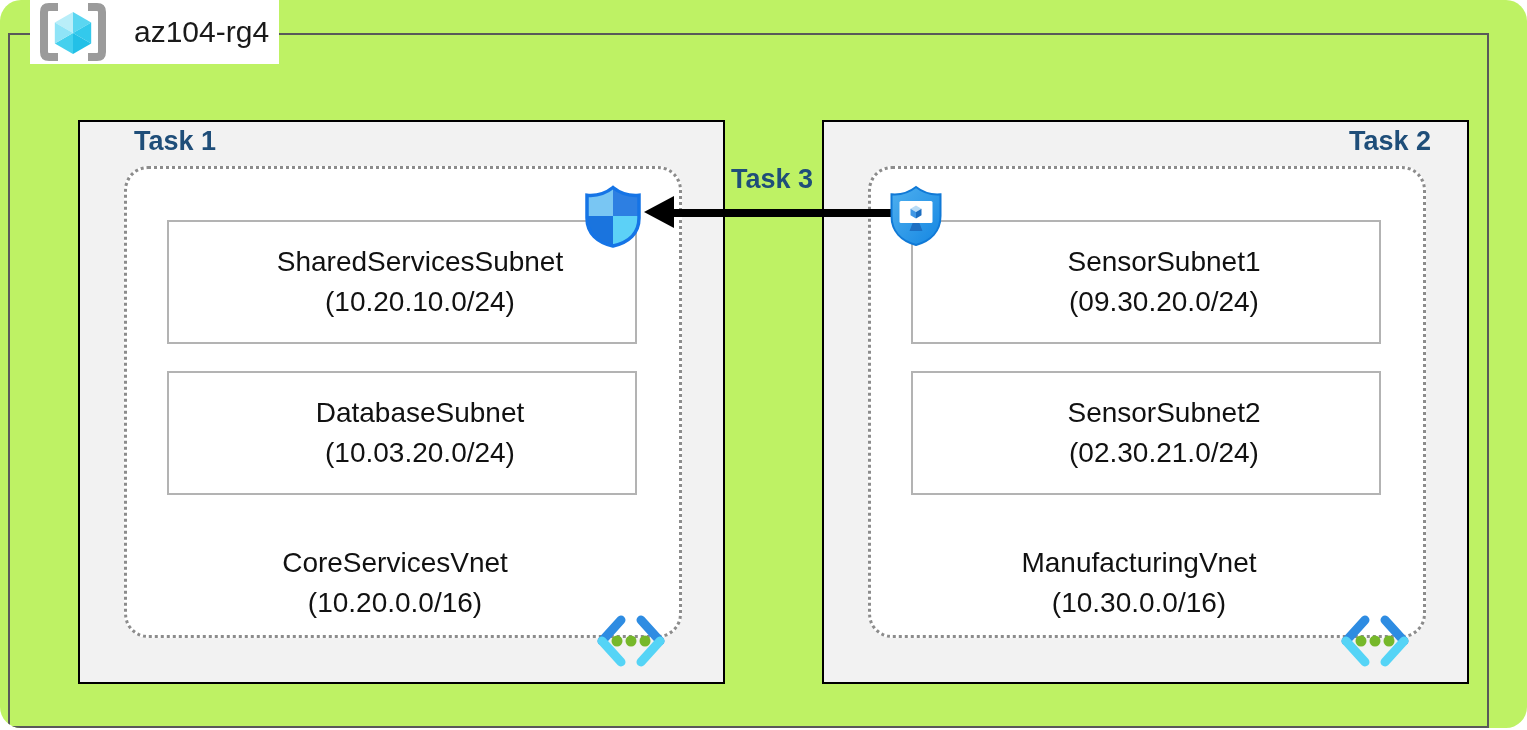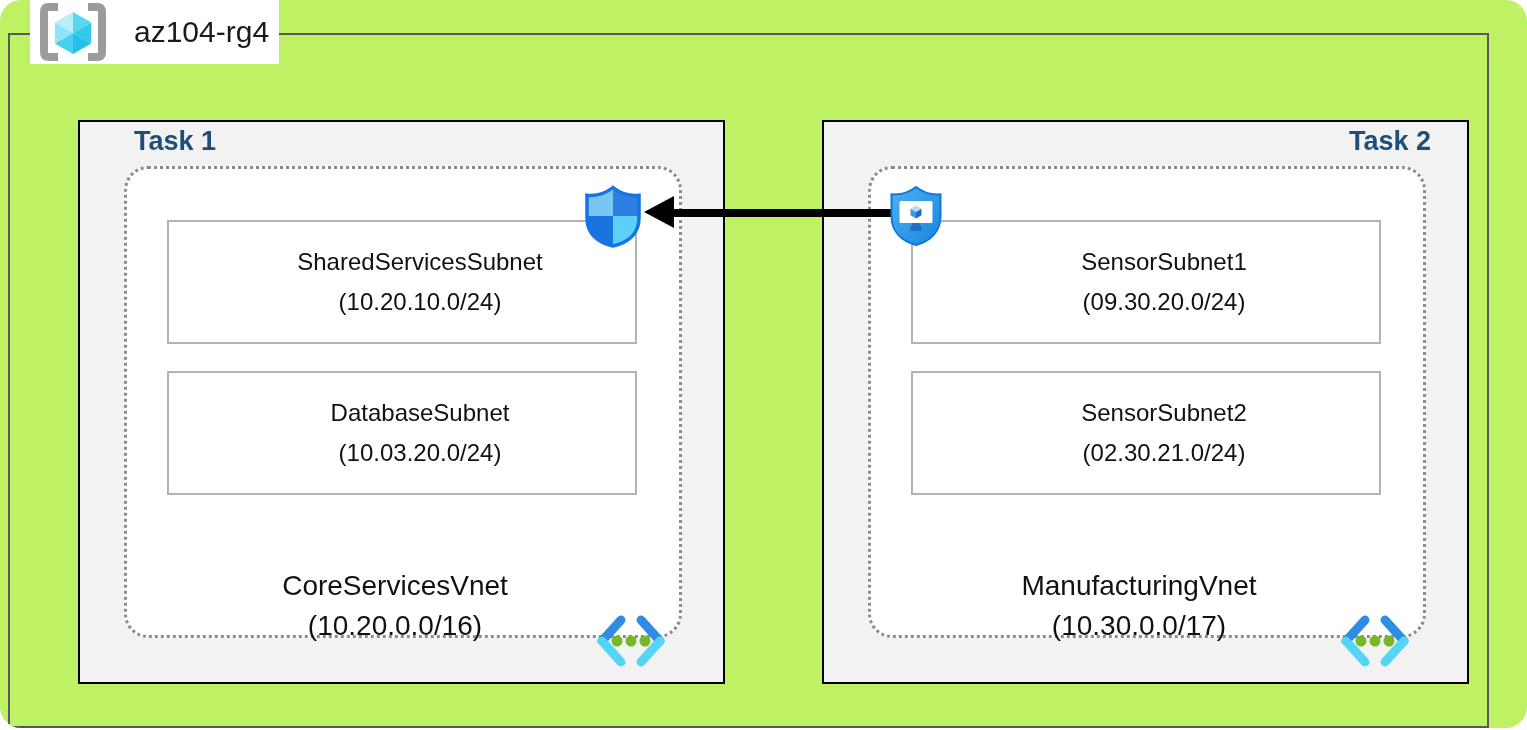--- a/index.html
+++ b/index.html
@@ -31,27 +31,27 @@
   .task-label.right{right:36px;}
   
   .vnet-dotted{
     position:absolute;left:44px;top:44px;width:558px;height:472px;background:#fff;
     border:3px dotted #8c8c8c;border-radius:24px;box-sizing:border-box;
   }
   .subnet{
     position:absolute;left:40px;width:470px;height:124px;background:#fff;
     border:2px solid #b3b3b3;box-sizing:border-box;
     display:flex;flex-direction:column;align-items:center;justify-content:center;
-    font-size:24px;line-height:40px;text-align:center;padding-left:36px;
+    font-size:28px;line-height:40px;text-align:center;padding-left:36px;
   }
   .subnet.first{top:51px;}
   .subnet.second{top:202px;}
   .vnet-label{
     position:absolute;left:0;right:16px;top:374px;text-align:center;
-    font-size:28px;line-height:40px;margin-top:23px;
+    font-size:28px;line-height:40px;
   }
   .vnet-icon{position:absolute;left:470px;top:446px;width:68px;height:52px;}
   
   .arrow-line{position:absolute;left:670px;top:209px;width:250px;height:8px;background:#000;z-index:5;}
   .arrow-head{
     position:absolute;left:644px;top:196px;width:0;height:0;z-index:5;
     border-right:30px solid #000;border-top:16px solid transparent;border-bottom:16px solid transparent;
   }
   .task3-label{
     position:absolute;left:697px;top:164px;width:150px;text-align:center;
@@ -116,34 +116,35 @@
       <div class="subnet first">
         <div>SensorSubnet1</div>
         <div>(09.30.20.0/24)</div>
       </div>
       <div class="subnet second">
         <div>SensorSubnet2</div>
         <div>(02.30.21.0/24)</div>
       </div>
       <div class="vnet-label">
         <div>ManufacturingVnet</div>
-        <div>(10.30.0.0/17)</div>
+        <div>(10.30.0.0/16)</div>
       </div>
       <svg class="vnet-icon" width="68" height="52" viewBox="0 0 68 52" aria-hidden="true">
         <line x1="24" y1="5" x2="5" y2="26" stroke="#2e8ce2" stroke-width="9" stroke-linecap="round"></line>
         <line x1="5" y1="26" x2="24" y2="47" stroke="#55d4f6" stroke-width="9" stroke-linecap="round"></line>
         <line x1="44" y1="5" x2="63" y2="26" stroke="#2e8ce2" stroke-width="9" stroke-linecap="round"></line>
         <line x1="63" y1="26" x2="44" y2="47" stroke="#55d4f6" stroke-width="9" stroke-linecap="round"></line>
         <circle cx="20" cy="26" r="5.5" fill="#76b82a"></circle>
         <circle cx="34" cy="26" r="5.5" fill="#76b82a"></circle>
         <circle cx="48" cy="26" r="5.5" fill="#76b82a"></circle>
       </svg>
     </div>
   </div>
 
+  <div class="task3-label">Task 3</div>
   <div class="arrow-line"></div>
   <div class="arrow-head"></div>
 
   <svg class="nsg-icon" width="58" height="63" viewBox="0 0 58 63" aria-hidden="true">
     <defs>
       <clipPath id="nsgClip">
         <path d="M29,2.5 C36.5,8.5 46.5,11 55,10.2 L55,33 C55,48.5 44.5,57.5 29,61 C13.5,57.5 3,48.5 3,33 L3,10.2 C11.5,11 21.5,8.5 29,2.5 Z"></path>
       </clipPath>
     </defs>
     <g clip-path="url(#nsgClip)">

